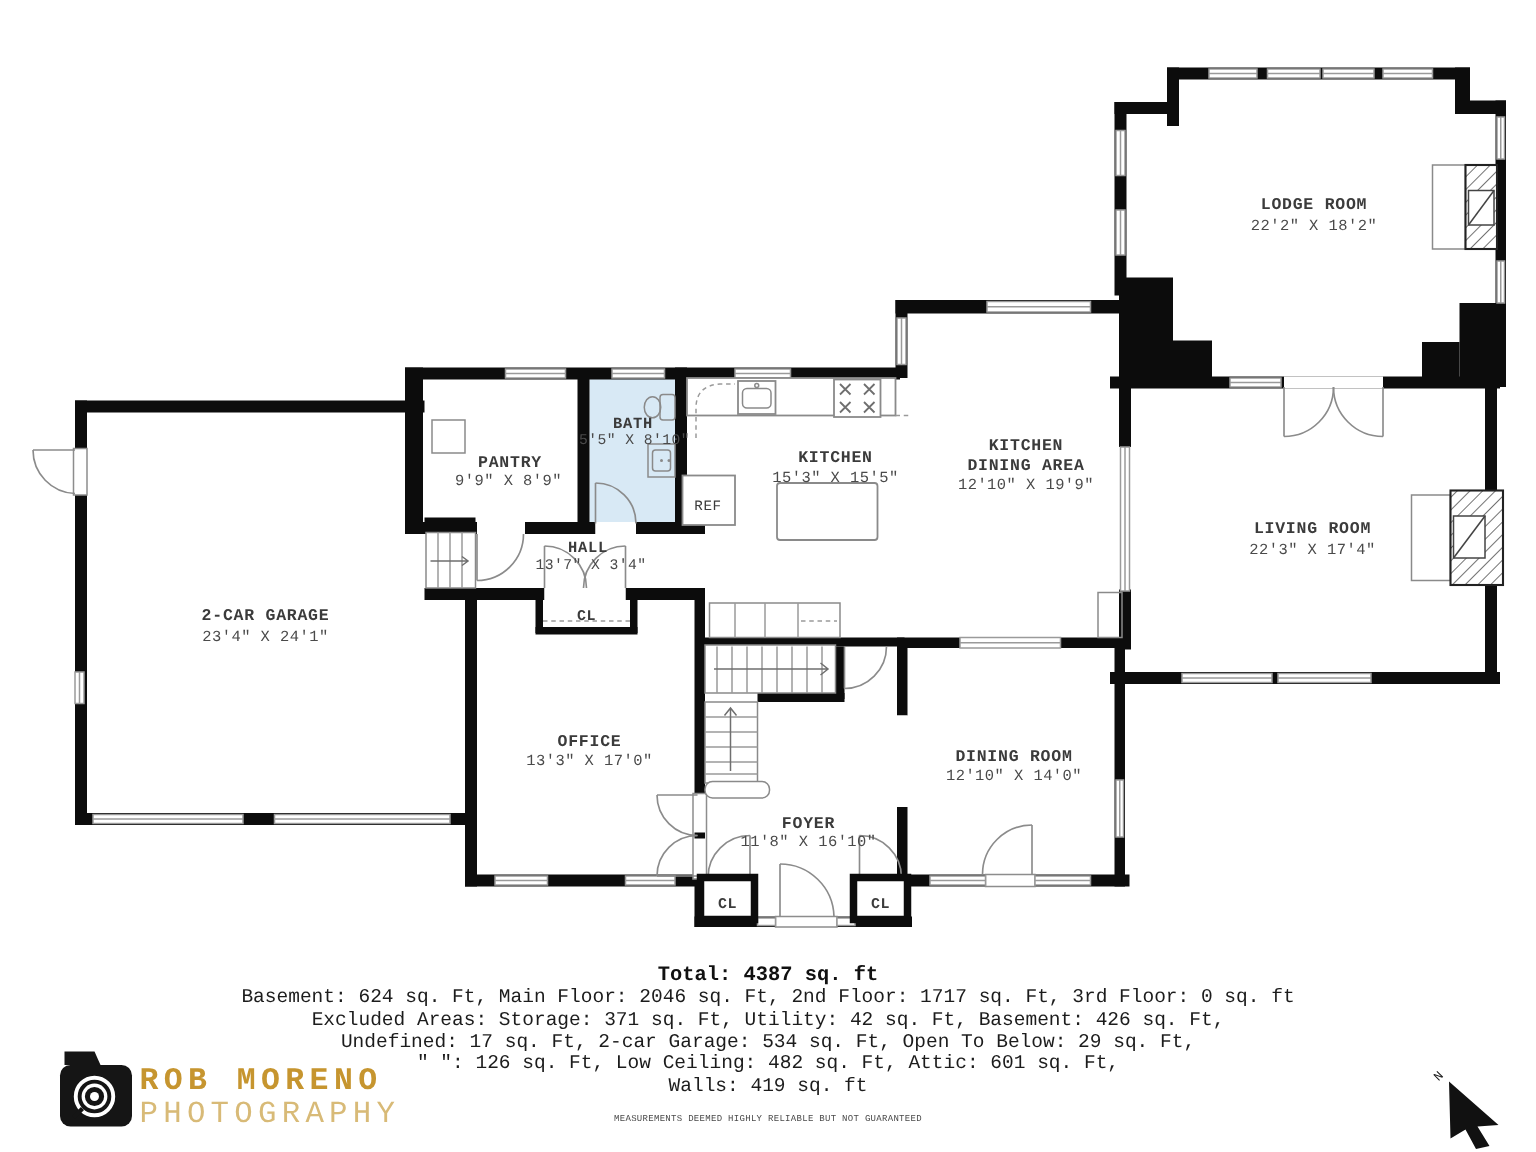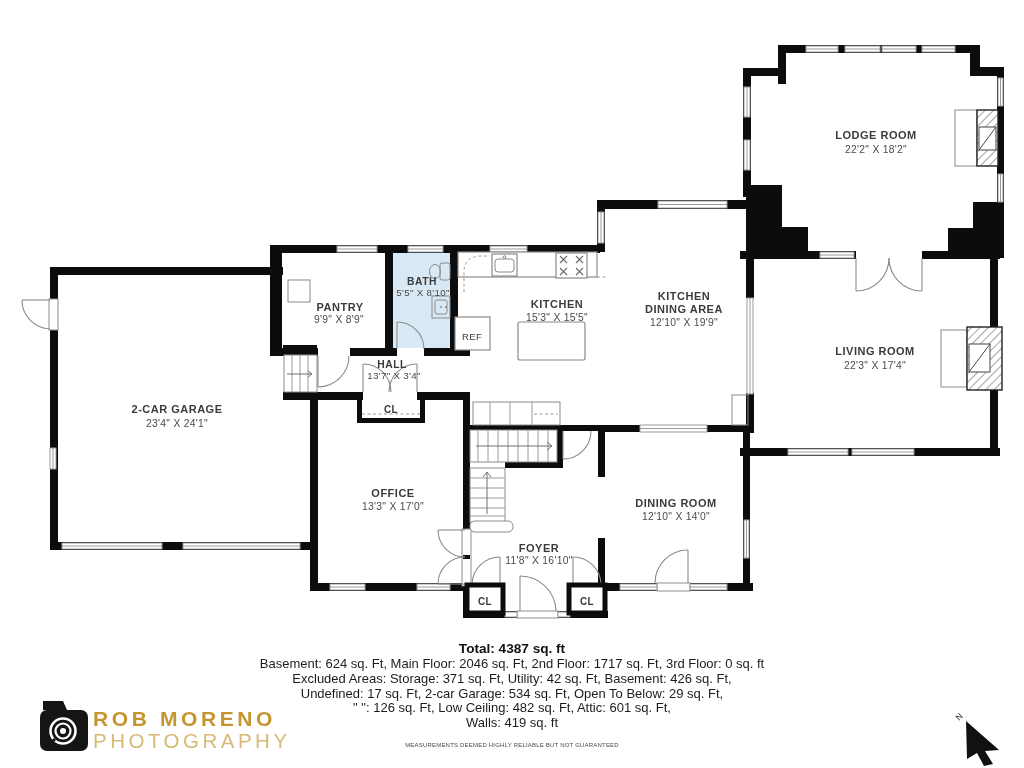--- a/index.html
+++ b/index.html
@@ -1,17 +1,17 @@
 <!DOCTYPE html>
 <html><head>
 <meta charset="utf-8">
 <style>
   html,body{margin:0;padding:0;background:#ffffff;}
   .page{position:relative;width:1024px;height:768px;background:#fff;overflow:hidden;
-        font-family:Liberation Sans, sans-serif;}
+        font-family:Liberation Mono, monospace;}
   svg{display:block}
   .wall{fill:#0c0c0c;stroke:none}
   .win{fill:#ffffff;stroke:#9a9a9a;stroke-width:1}
   .winline{stroke:#9a9a9a;stroke-width:1}
   .open{fill:#ffffff;stroke:none}
   .frame{fill:#ffffff;stroke:#8d8d8d;stroke-width:1}
   .fix{fill:#ffffff;stroke:#8a8a8a;stroke-width:1.2}
   .fixthin{fill:none;stroke:#8a8a8a;stroke-width:1}
   .arc{fill:none;stroke:#8b8b8b;stroke-width:1.1}
   .stair{stroke:#8a8a8a;stroke-width:1;fill:#ffffff}

